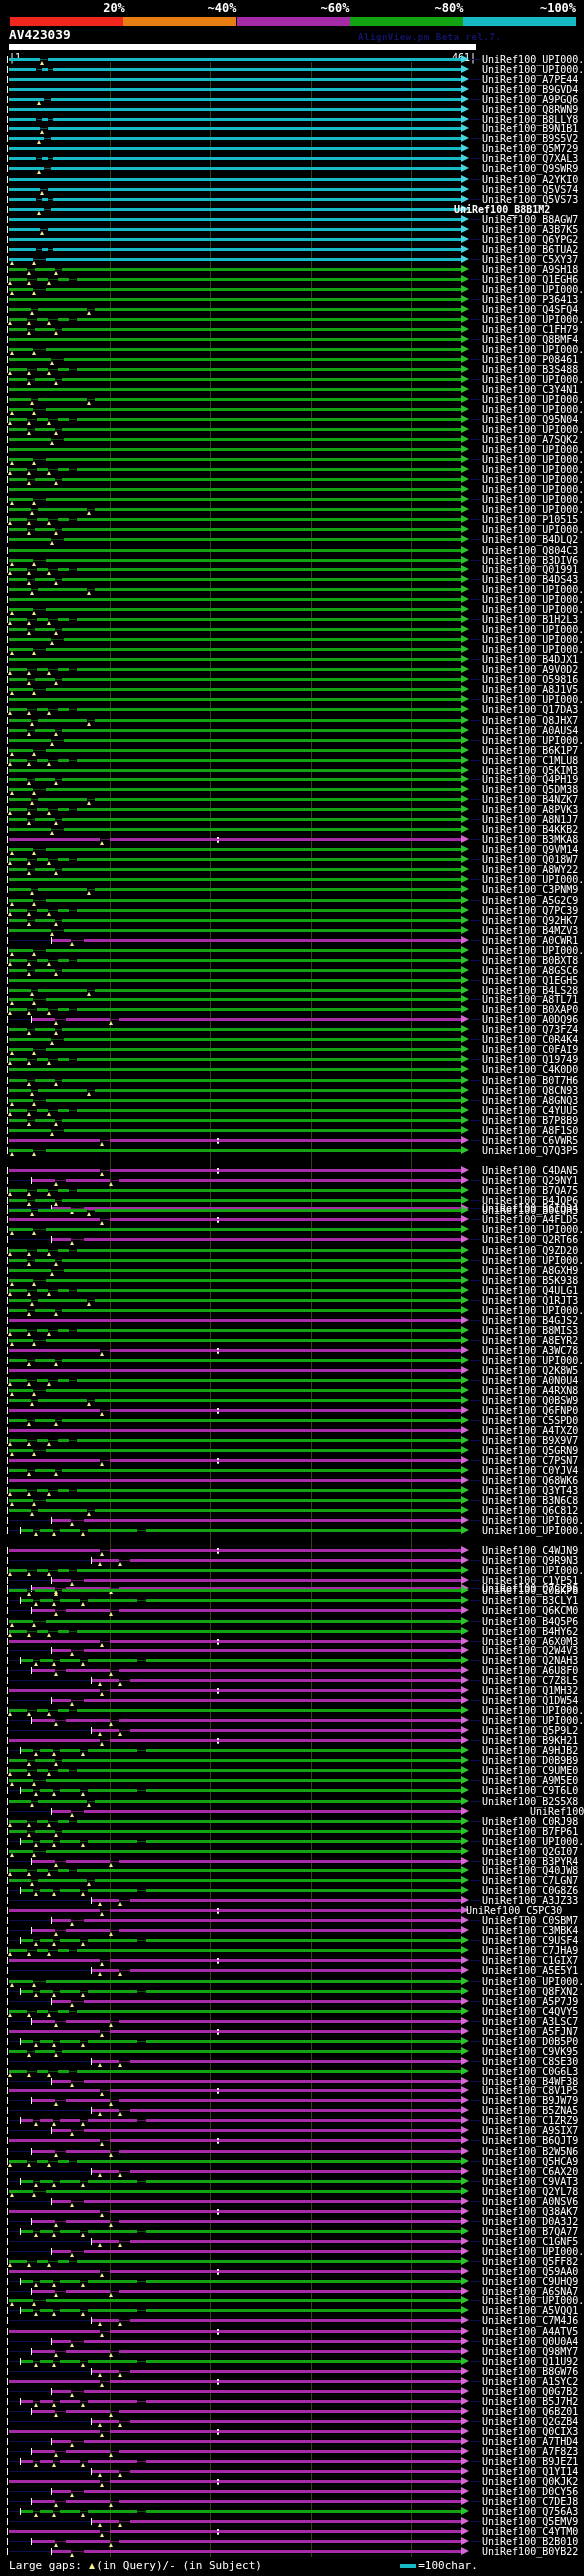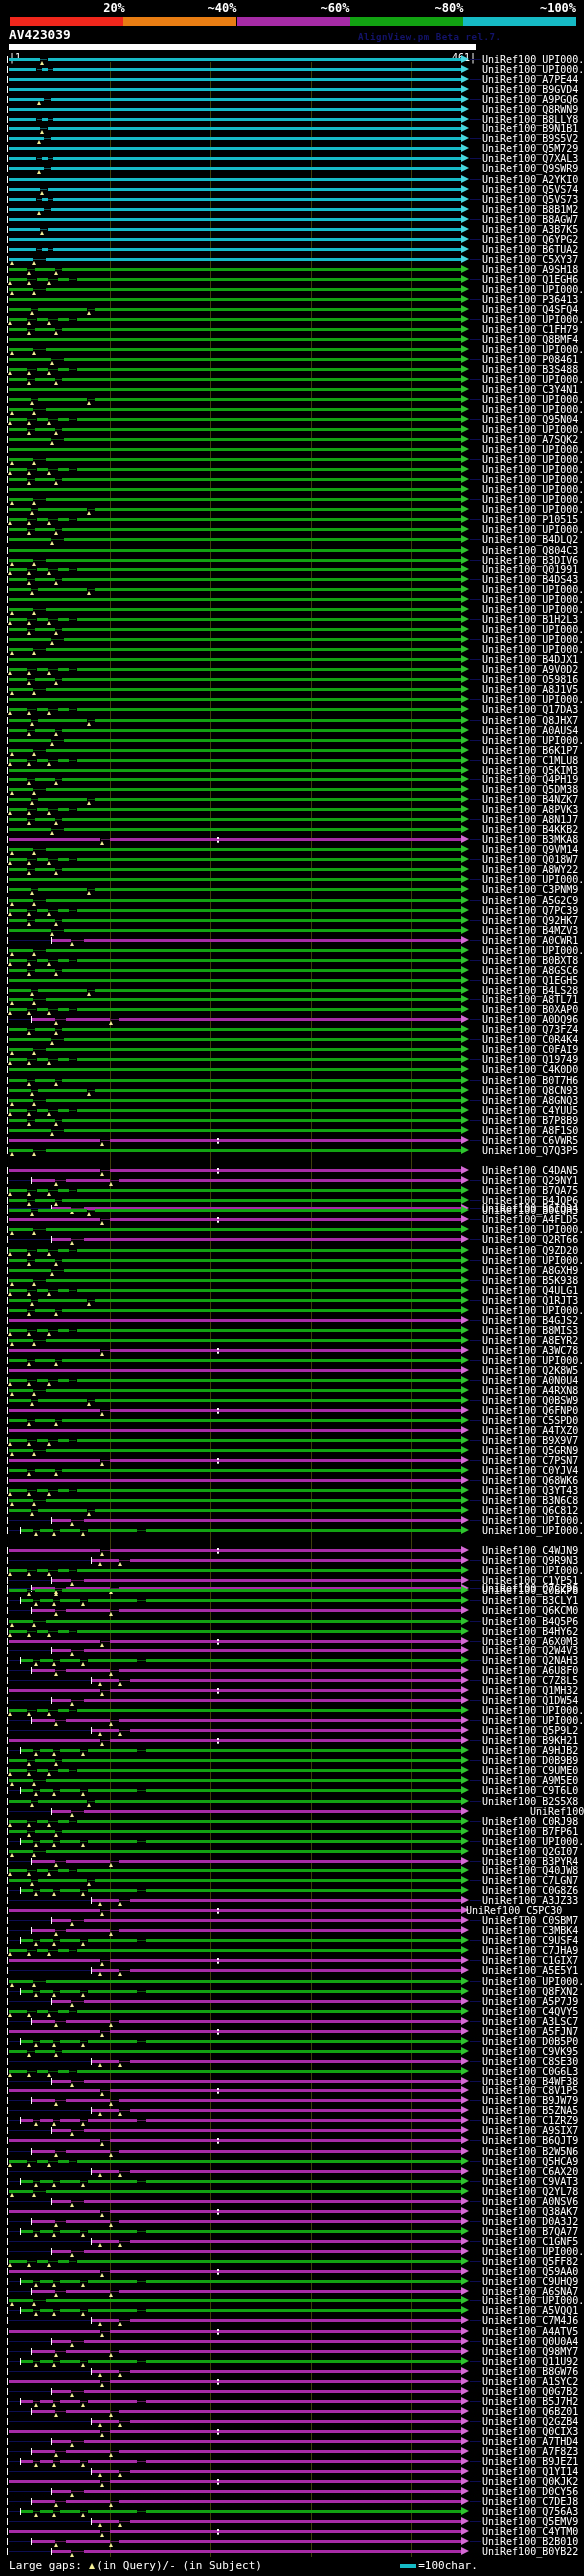--- a/index.html
+++ b/index.html
@@ -193,21 +193,21 @@
         <div class="trail" style="left: 470px; width: 11px;"></div>
         <div class="row-label" style="left: 482px;">UniRef100_Q5VS73</div>
       </div>
       <div class="row" style="top: 205px;">
         <div class="tick" style="left: 7.3px;"></div>
         <div class="seg" style="left: 9.1px; width: 35px; background: rgb(22, 186, 197);"></div>
         <div class="gapline" style="left: 44px; width: 7.3px; background: rgb(10, 90, 99);"></div>
         <div class="seg" style="left: 51px; width: 410px; background: rgb(22, 186, 197);"></div>
         <div class="tri" style="left: 37px;"></div>
         <div class="arrow" style="left: 461px; border-left: 8.2px solid rgb(73, 214, 224);"></div>
-        <div class="row-label" style="left: 482px;">UniRef100_B8B1M2</div>
+        <div class="row-label" style="left: 454px; font-weight: bold;">UniRef100_B8B1M2</div>
       </div>
       <div class="row" style="top: 215px;">
         <div class="tick" style="left: 7.3px;"></div>
         <div class="seg" style="left: 9.1px; width: 452px; background: rgb(22, 186, 197);"></div>
         <div class="arrow" style="left: 461px; border-left: 8.2px solid rgb(73, 214, 224);"></div>
         <div class="trail" style="left: 470px; width: 11px;"></div>
         <div class="row-label" style="left: 482px;">UniRef100_B8AGW7</div>
       </div>
       <div class="row" style="top: 225px;">
         <div class="tick" style="left: 7.3px;"></div>

